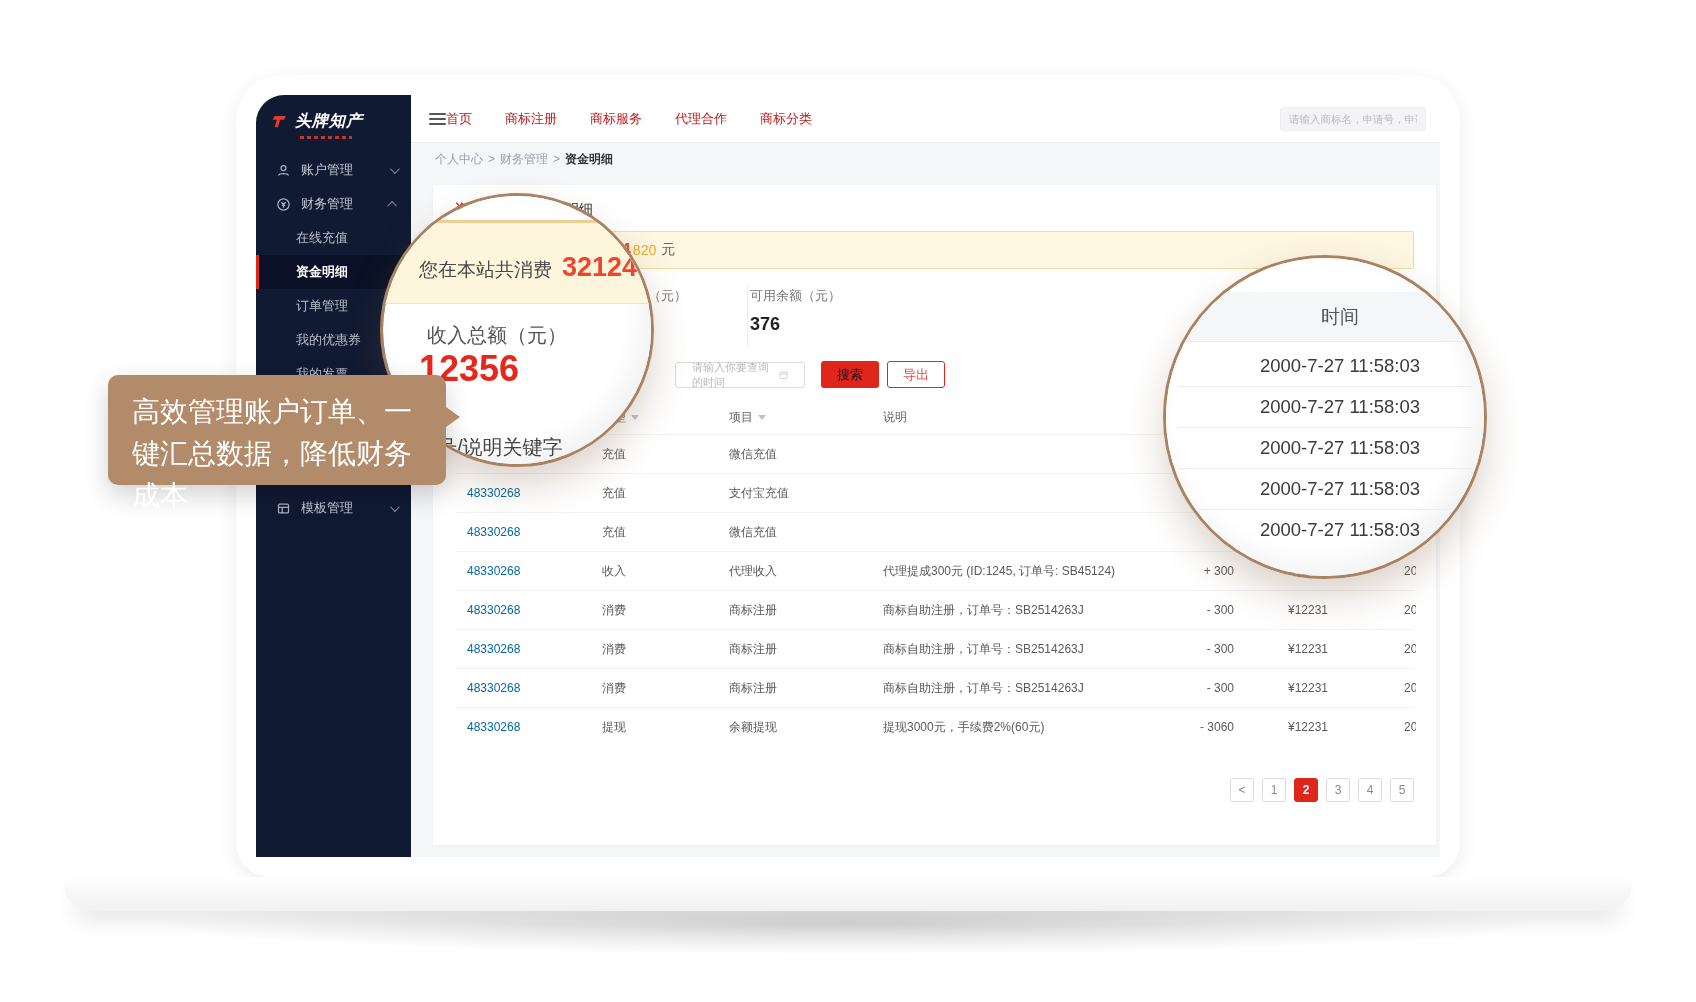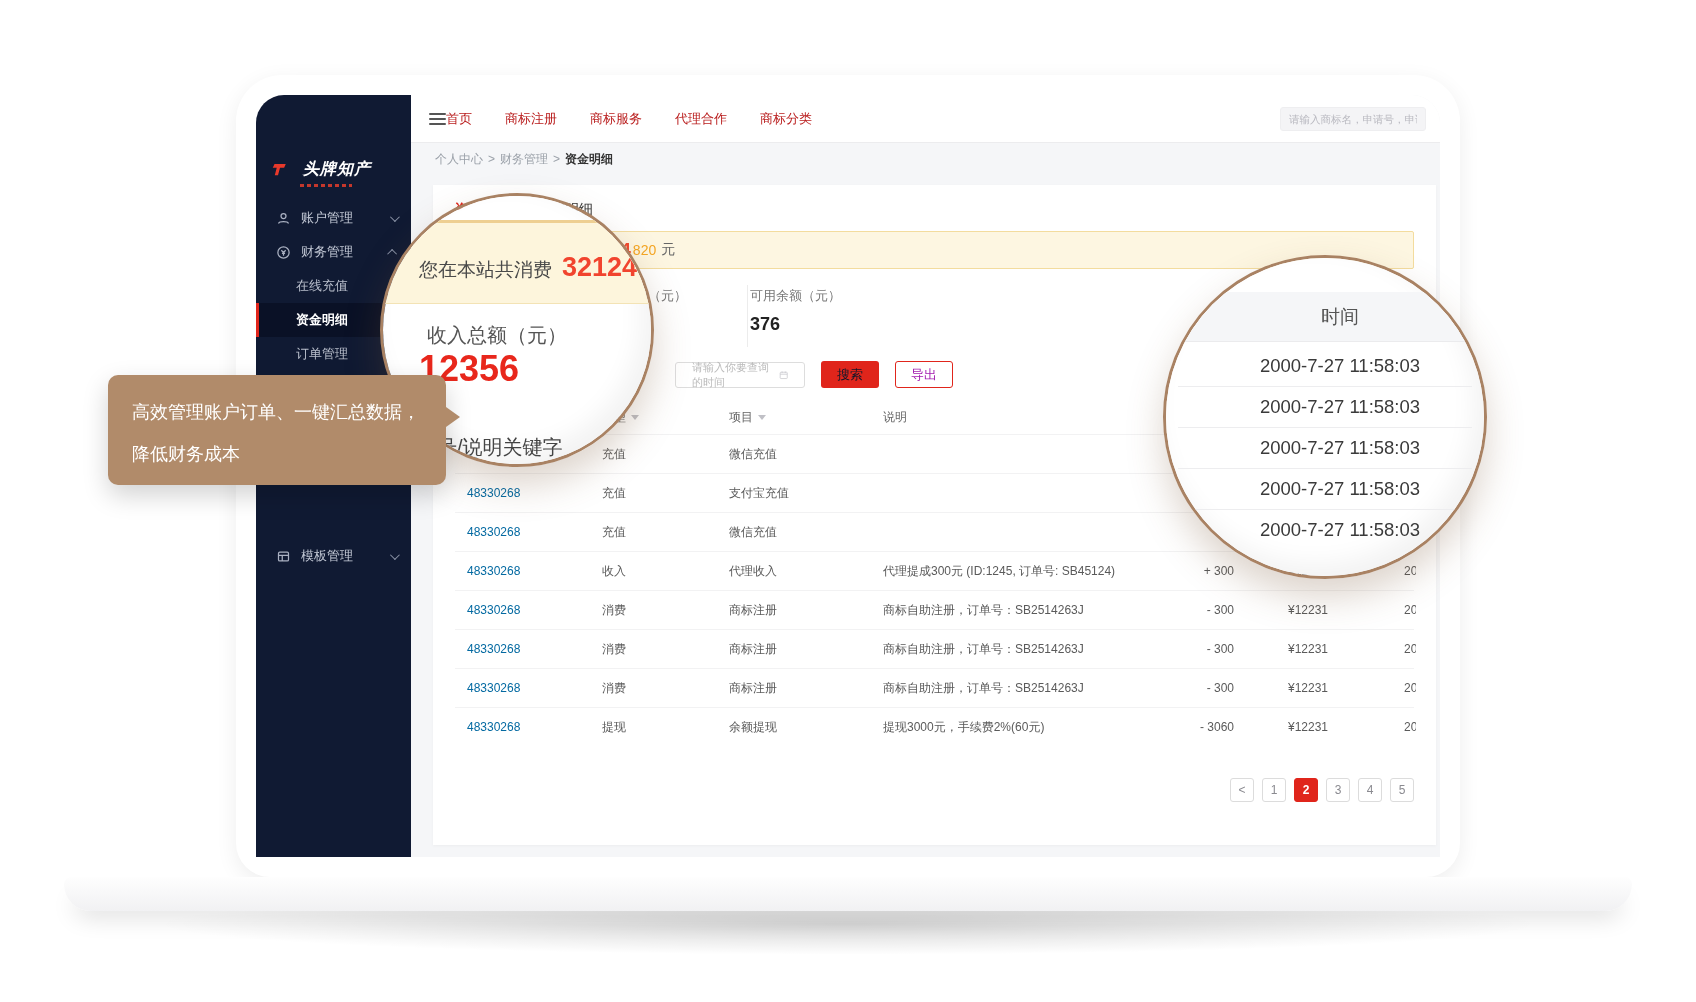--- a/index.html
+++ b/index.html
@@ -13,21 +13,21 @@
   .laptop{position:absolute;left:236px;top:75px;width:1224px;height:802px;background:#fff;z-index:2;
     border-radius:46px 46px 34px 34px;box-shadow:0 6px 22px rgba(0,0,0,.07);}
   .base{position:absolute;left:64px;top:877px;width:1568px;height:34px;z-index:5;
     background:linear-gradient(#fefefe,#f1f1f3);border-radius:8px 8px 30px 30px;
     box-shadow:0 14px 24px -10px rgba(0,0,0,.18);}
   .screen{position:absolute;left:20px;top:20px;right:20px;bottom:20px;border-radius:28px 28px 0 0;
     overflow:hidden;display:flex;background:#fff;}
 
   
   .sidebar{width:155px;flex:none;background:#101a33;color:#c3c9d6;display:flex;flex-direction:column;}
-  .logo-row{display:flex;align-items:center;gap:16px;padding:16px 12px 0 16px;margin-top:48px;}
+  .logo-row{display:flex;align-items:center;gap:8px;padding:16px 12px 0 16px;}
   .logo-name{color:#fff;font-size:16px;font-weight:bold;font-style:italic;letter-spacing:1px;white-space:nowrap;}
   .logo-tagline{margin:4px 0 14px 44px;width:52px;height:3px;
     background:repeating-linear-gradient(90deg,#c4372c 0 4px,transparent 4px 7px);}
   .side-item{height:34px;display:flex;align-items:center;gap:10px;padding:0 14px 0 20px;font-size:13px;cursor:pointer;}
   .side-item .chev{margin-left:auto;}
   .side-sub{height:34px;display:flex;align-items:center;padding-left:40px;font-size:13px;color:#b9bfcc;cursor:pointer;}
   .side-sub.active{background:#0a1126;color:#fff;font-weight:bold;border-left:3px solid #e0251b;padding-left:37px;}
   .side-item.template{margin-top:100px;}
   .chev{width:7px;height:7px;border-right:1.5px solid #8a93a6;border-bottom:1.5px solid #8a93a6;display:inline-block;}
   .chev.down{transform:rotate(45deg) translateY(-2px);}
@@ -68,21 +68,21 @@
   .stat2{width:166px;border-left:1px solid #ececec;padding-left:14px;}
   .stat3{border-left:1px solid #ececec;padding-left:2px;}
 
   .filter{display:flex;align-items:center;margin-top:14px;}
   .filter .spacer{width:220px;}
   .date-input{width:130px;height:26px;border:1px solid #ddd;border-radius:3px;display:flex;align-items:center;
     padding:0 16px;font-size:11px;color:#bbb;background:#fff;cursor:text;}
   .date-input .cal{margin-left:auto;}
   .btn{height:27px;width:58px;display:flex;align-items:center;justify-content:center;font-size:13px;border-radius:3px;cursor:pointer;}
   .btn-search{margin-left:16px;background:#e0251b;color:#0f172a;}
-  .btn-export{margin-left:16px;background:#fff;color:#a21caf;border:1px solid #e0251b;}
+  .btn-export{margin-left:8px;background:#fff;color:#ef4444;border:1px solid #e0251b;}
 
   .tbl{margin-top:12px;}
   .tr{display:grid;grid-template-columns:147px 127px 154px 265px 100px 120px 48px;align-items:center;}
   .tr > div{overflow:hidden;white-space:nowrap;}
   .thead{height:34px;font-size:12px;color:#666;}
   .tbody-row{height:39px;border-top:1px solid #f2f2f3;font-size:12px;color:#5a5a5a;}
   .c-order{padding-left:12px;color:#0369a1;}
   .c-amt{text-align:right;padding-right:14px;}
   .c-bal{text-align:center;}
   .c-time{padding-left:36px;}
@@ -113,21 +113,21 @@
     display:flex;align-items:center;justify-content:center;padding-left:30px;font-size:19px;color:#555;}
   .lens-right .t-row{position:absolute;left:0;right:0;height:40px;display:flex;align-items:center;justify-content:center;
     padding-left:30px;font-size:18.5px;color:#3a3a3a;white-space:nowrap;}
   .lens-right .t-sep{position:absolute;left:12px;right:12px;height:1px;background:#ededef;}
 
   
   .callout{position:absolute;background:#b18b6a;color:#fff;border-radius:10px;z-index:40;
     box-shadow:0 10px 26px rgba(0,0,0,.18);}
   .callout::after{content:"";position:absolute;left:100%;border-top:10px solid transparent;
     border-bottom:10px solid transparent;border-left:14px solid #b18b6a;}
-  .callout-left{left:108px;top:375px;width:338px;height:110px;padding:16px 24px;font-size:18px;line-height:42px;}
+  .callout-left{left:108px;top:375px;width:338px;height:110px;padding:16px 24px;font-size:28px;line-height:42px;}
   .callout-left::after{top:32px;}
   .callout-right{left:896px;top:446px;width:340px;height:130px;padding:14px 26px;font-size:25px;line-height:38px;}
   .callout-right::after{top:30px;}
 </style>
 </head>
 <body>
 
 <div class="stage">
   <div class="floor-shadow"></div>
 

